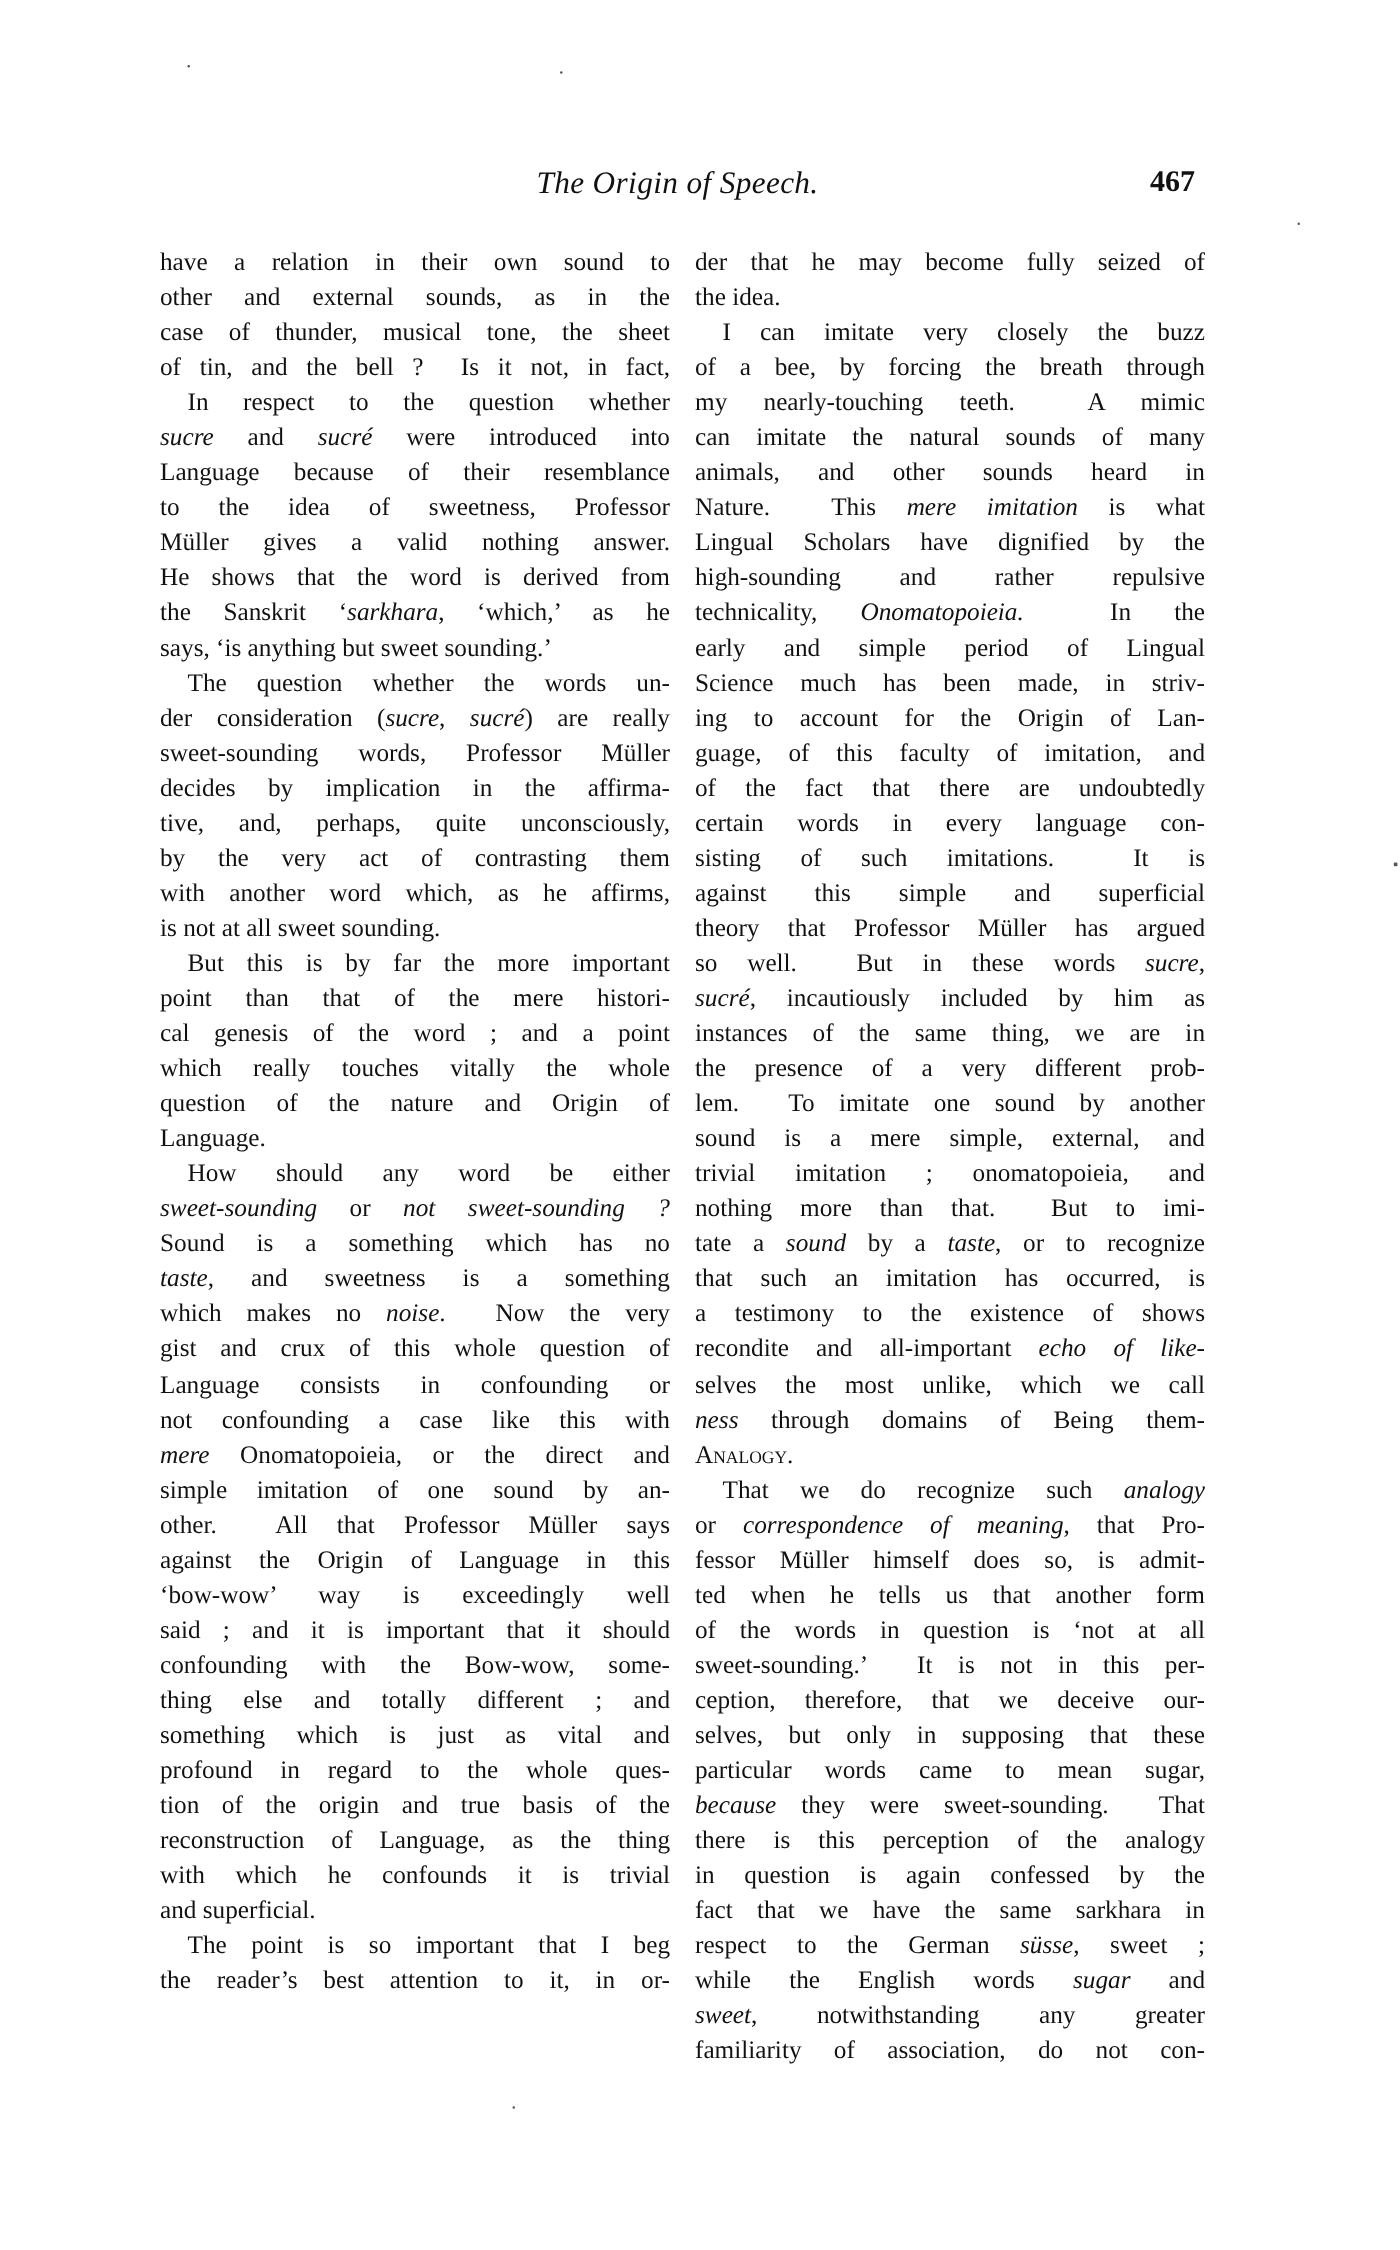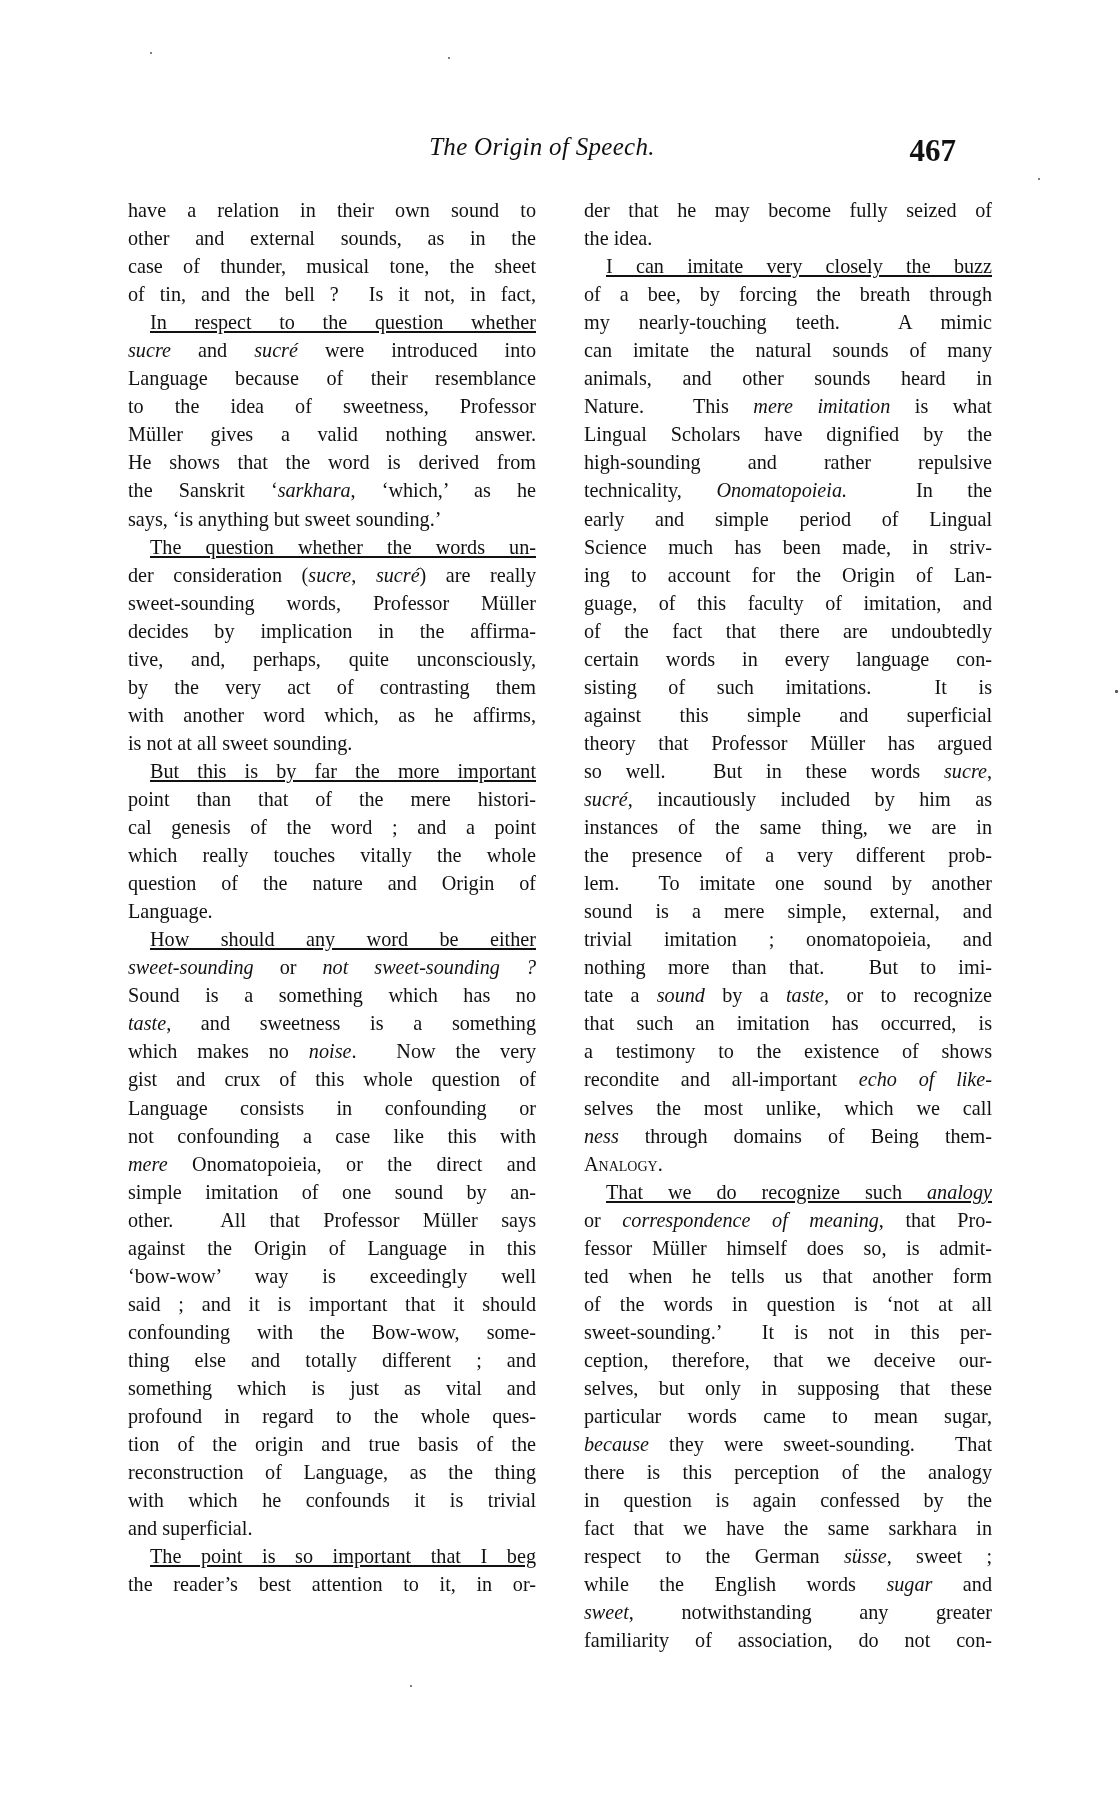--- a/index.html
+++ b/index.html
@@ -3,28 +3,28 @@
 <meta charset="utf-8">
 <style>
   html, body { margin: 0; padding: 0; background: #ffffff; }
   body { width: 1120px; height: 1800px; position: relative; overflow: hidden;
          font-family: "Liberation Serif", "DejaVu Serif", serif; color: #111; }
   .page { position: absolute; left: 0; top: 0; width: 912px; height: 1800px; }
   .speck { position: absolute; width: 2px; height: 2px; background: #555; border-radius: 1px; }
   .running-head { position: absolute; top: 133px; left: 128px; width: 828px; height: 36px; }
   .running-title { position: absolute; left: 0; right: 0; text-align: center;
                    font-style: italic; font-size: 25px; letter-spacing: 0.3px; }
-  .page-number { position: absolute; right: 0; top: 0; font-size: 31px; font-weight: bold; }
+  .page-number { position: absolute; right: 0; top: 0; font-size: 24px; font-weight: bold; }
   .column { position: absolute; top: 196px; width: 408px; }
   .col-left { left: 128px; }
-  .col-right { left: 584px; }
+  .col-right { left: 556px; }
   .line { height: 28.05px; line-height: 28.05px; font-size: 20.2px; white-space: nowrap;
           text-align: justify; text-align-last: justify; overflow: visible; }
   .line.last { text-align-last: left; }
-  .line.indent { padding-left: 22px; text-decoration: underline; }
+  .line.indent { padding-left: 22px; }
   .line i { font-style: italic; }
   .sc { font-variant: small-caps; }
 </style>
 </head>
 <body>
 
 <div class="page">
   <span class="speck" style="left:150px;top:52px;"></span>
   <span class="speck" style="left:448px;top:57px;"></span>
   <span class="speck" style="left:1038px;top:178px;"></span>

